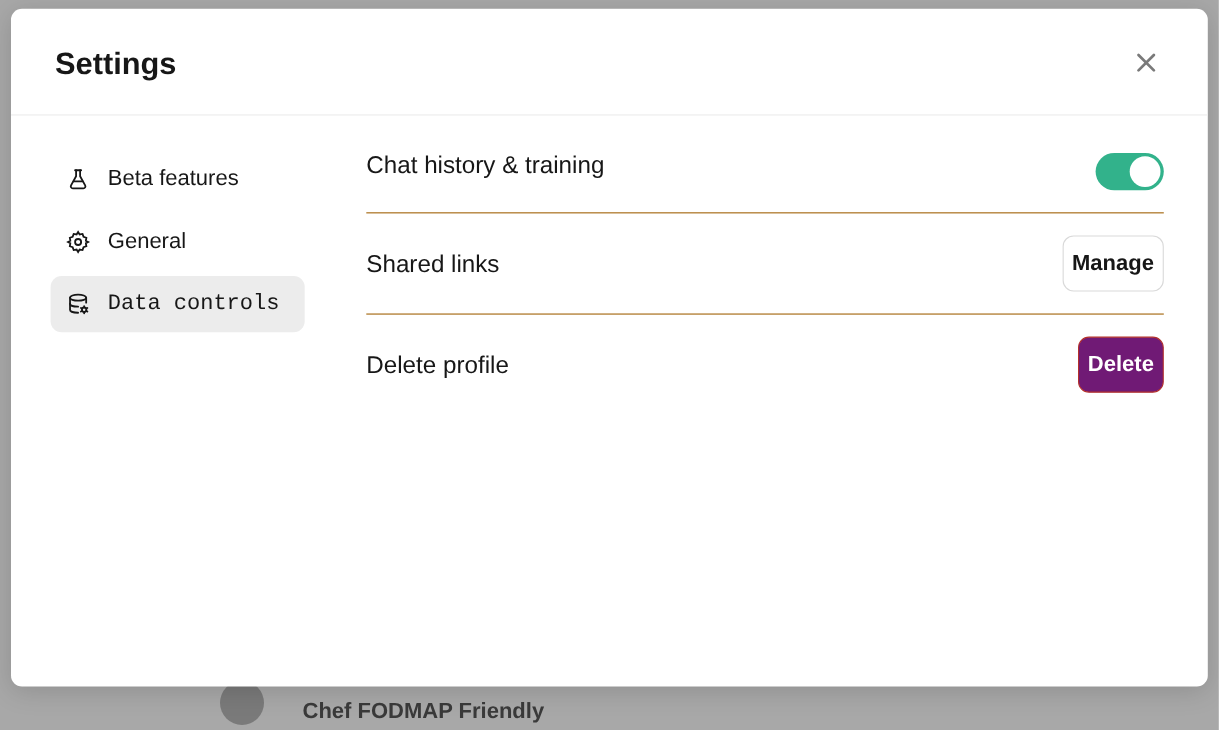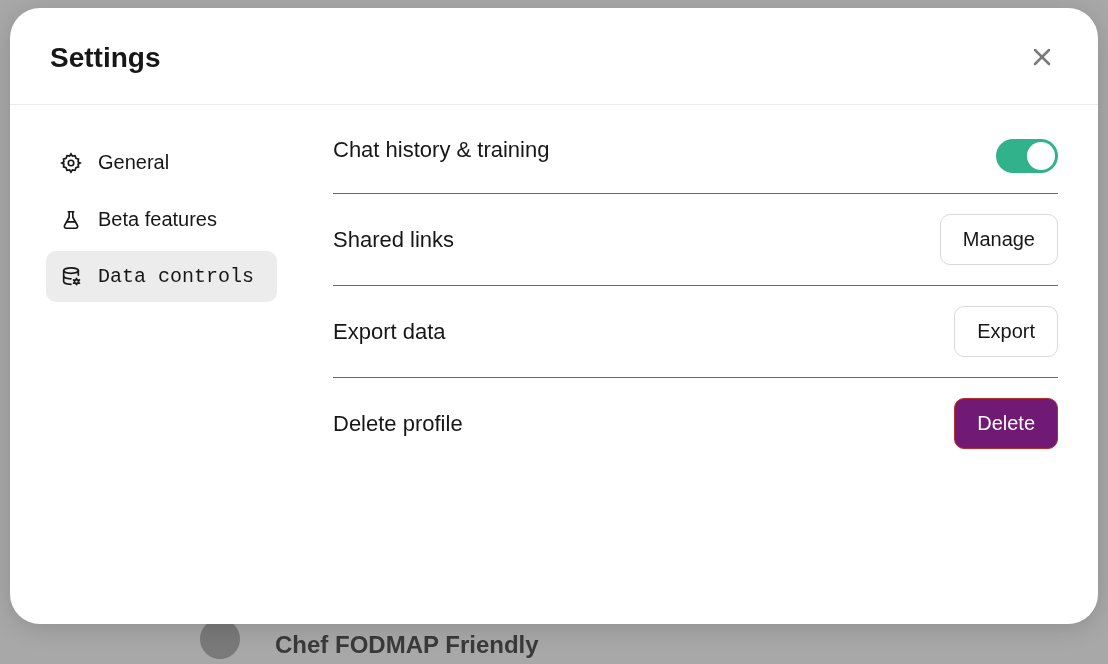--- a/index.html
+++ b/index.html
@@ -12,41 +12,41 @@
       background: #a8a8a8;
       width: 1108px;
       height: 664px;
       overflow: hidden;
       position: relative;
     }
     .backdrop-text {
       position: absolute;
       bottom: 5px;
       left: 275px;
-      font-size: 24px;
+      font-size: 20px;
       font-weight: 600;
       color: #3a3a3a;
     }
     .backdrop-icon {
       position: absolute;
       bottom: 5px;
       left: 200px;
       width: 40px;
       height: 40px;
       background: #7a7a7a;
       border-radius: 50%;
     }
     .modal {
       position: absolute;
       top: 8px;
       left: 10px;
       right: 10px;
       bottom: 40px;
       background: #ffffff;
-      border-radius: 30px;
+      border-radius: 10px;
       box-shadow: 0 4px 24px rgba(0,0,0,0.15);
       display: flex;
       flex-direction: column;
       overflow: hidden;
     }
     .modal-header {
       display: flex;
       align-items: center;
       justify-content: space-between;
       padding: 34px 40px 30px 40px;
@@ -159,24 +159,24 @@
     .toggle-knob {
       position: absolute;
       right: 3px;
       top: 3px;
       width: 28px;
       height: 28px;
       background: #ffffff;
       border-radius: 50%;
     }
     .btn {
-      padding: 13px 22px;
+      padding: 13px 8px;
       border-radius: 10px;
       font-size: 20px;
-      font-weight: 400;
+      font-weight: 700;
       cursor: pointer;
       border: 1px solid #d9d9d9;
       background: #ffffff;
       color: #171717;
       flex-shrink: 0;
       margin-left: 32px;
     }
     .btn-danger {
       background: #701a75;
       border-color: #b4302b;
@@ -199,37 +199,37 @@
           <line x1="18" y1="4" x2="4" y2="18"></line>
         </svg>
       </span>
     </button>
   </div>
 
   <div class="modal-body">
     <nav class="sidebar">
       <div class="sidebar-item">
         <span class="sidebar-icon">
-          <svg width="22" height="22" viewBox="0 0 24 24" fill="none" stroke="#171717" stroke-width="1.8">
-            <path d="M12 2l1.5 2.5 2.9-.5 1 2.8 2.8 1-.5 2.9L22 12l-2.3 1.3.5 2.9-2.8 1-1 2.8-2.9-.5L12 22l-1.5-2.5-2.9.5-1-2.8-2.8-1 .5-2.9L2 12l2.3-1.3-.5-2.9 2.8-1 1-2.8 2.9.5L12 2z"></path>
-            <circle cx="12" cy="12" r="3"></circle>
-          </svg>
-        </span>
-        <span>General</span>
-      </div>
-
-      <div class="sidebar-item">
-        <span class="sidebar-icon">
           <svg width="22" height="22" viewBox="0 0 24 24" fill="none" stroke="#171717" stroke-width="1.8" stroke-linecap="round" stroke-linejoin="round">
             <path d="M9 3h6"></path>
             <path d="M10 3v6l-5 9a2 2 0 0 0 1.8 3h10.4a2 2 0 0 0 1.8-3l-5-9V3"></path>
             <path d="M7.5 14h9"></path>
           </svg>
         </span>
         <span>Beta features</span>
+      </div>
+
+      <div class="sidebar-item">
+        <span class="sidebar-icon">
+          <svg width="22" height="22" viewBox="0 0 24 24" fill="none" stroke="#171717" stroke-width="1.8">
+            <path d="M12 2l1.5 2.5 2.9-.5 1 2.8 2.8 1-.5 2.9L22 12l-2.3 1.3.5 2.9-2.8 1-1 2.8-2.9-.5L12 22l-1.5-2.5-2.9.5-1-2.8-2.8-1 .5-2.9L2 12l2.3-1.3-.5-2.9 2.8-1 1-2.8 2.9.5L12 2z"></path>
+            <circle cx="12" cy="12" r="3"></circle>
+          </svg>
+        </span>
+        <span>General</span>
       </div>
 
       <div class="sidebar-item active">
         <span class="sidebar-icon">
           <svg width="22" height="22" viewBox="0 0 24 24" fill="none" stroke="#171717" stroke-width="1.8" stroke-linecap="round">
             <ellipse cx="12" cy="5" rx="8" ry="3"></ellipse>
             <path d="M4 5v6c0 1.7 3.6 3 8 3"></path>
             <path d="M4 11v6c0 1.7 3.6 3 8 3"></path>
             <path d="M20 5v5"></path>
             <circle cx="18" cy="17" r="2.2"></circle>
@@ -252,26 +252,20 @@
         </div>
       </div>
 
       <div class="setting-row simple">
         <div class="setting-text">
           <div class="setting-title nomargin">Shared links</div>
         </div>
         <button class="btn">Manage</button>
       </div>
 
-      <div class="setting-row simple">
-        <div class="setting-text">
-          <div class="setting-title nomargin">Export data</div>
-        </div>
-        <button class="btn">Export</button>
-      </div>
 
       <div class="setting-row simple">
         <div class="setting-text">
           <div class="setting-title nomargin">Delete profile</div>
         </div>
         <button class="btn btn-danger">Delete</button>
       </div>
 
     </div>
   </div>

